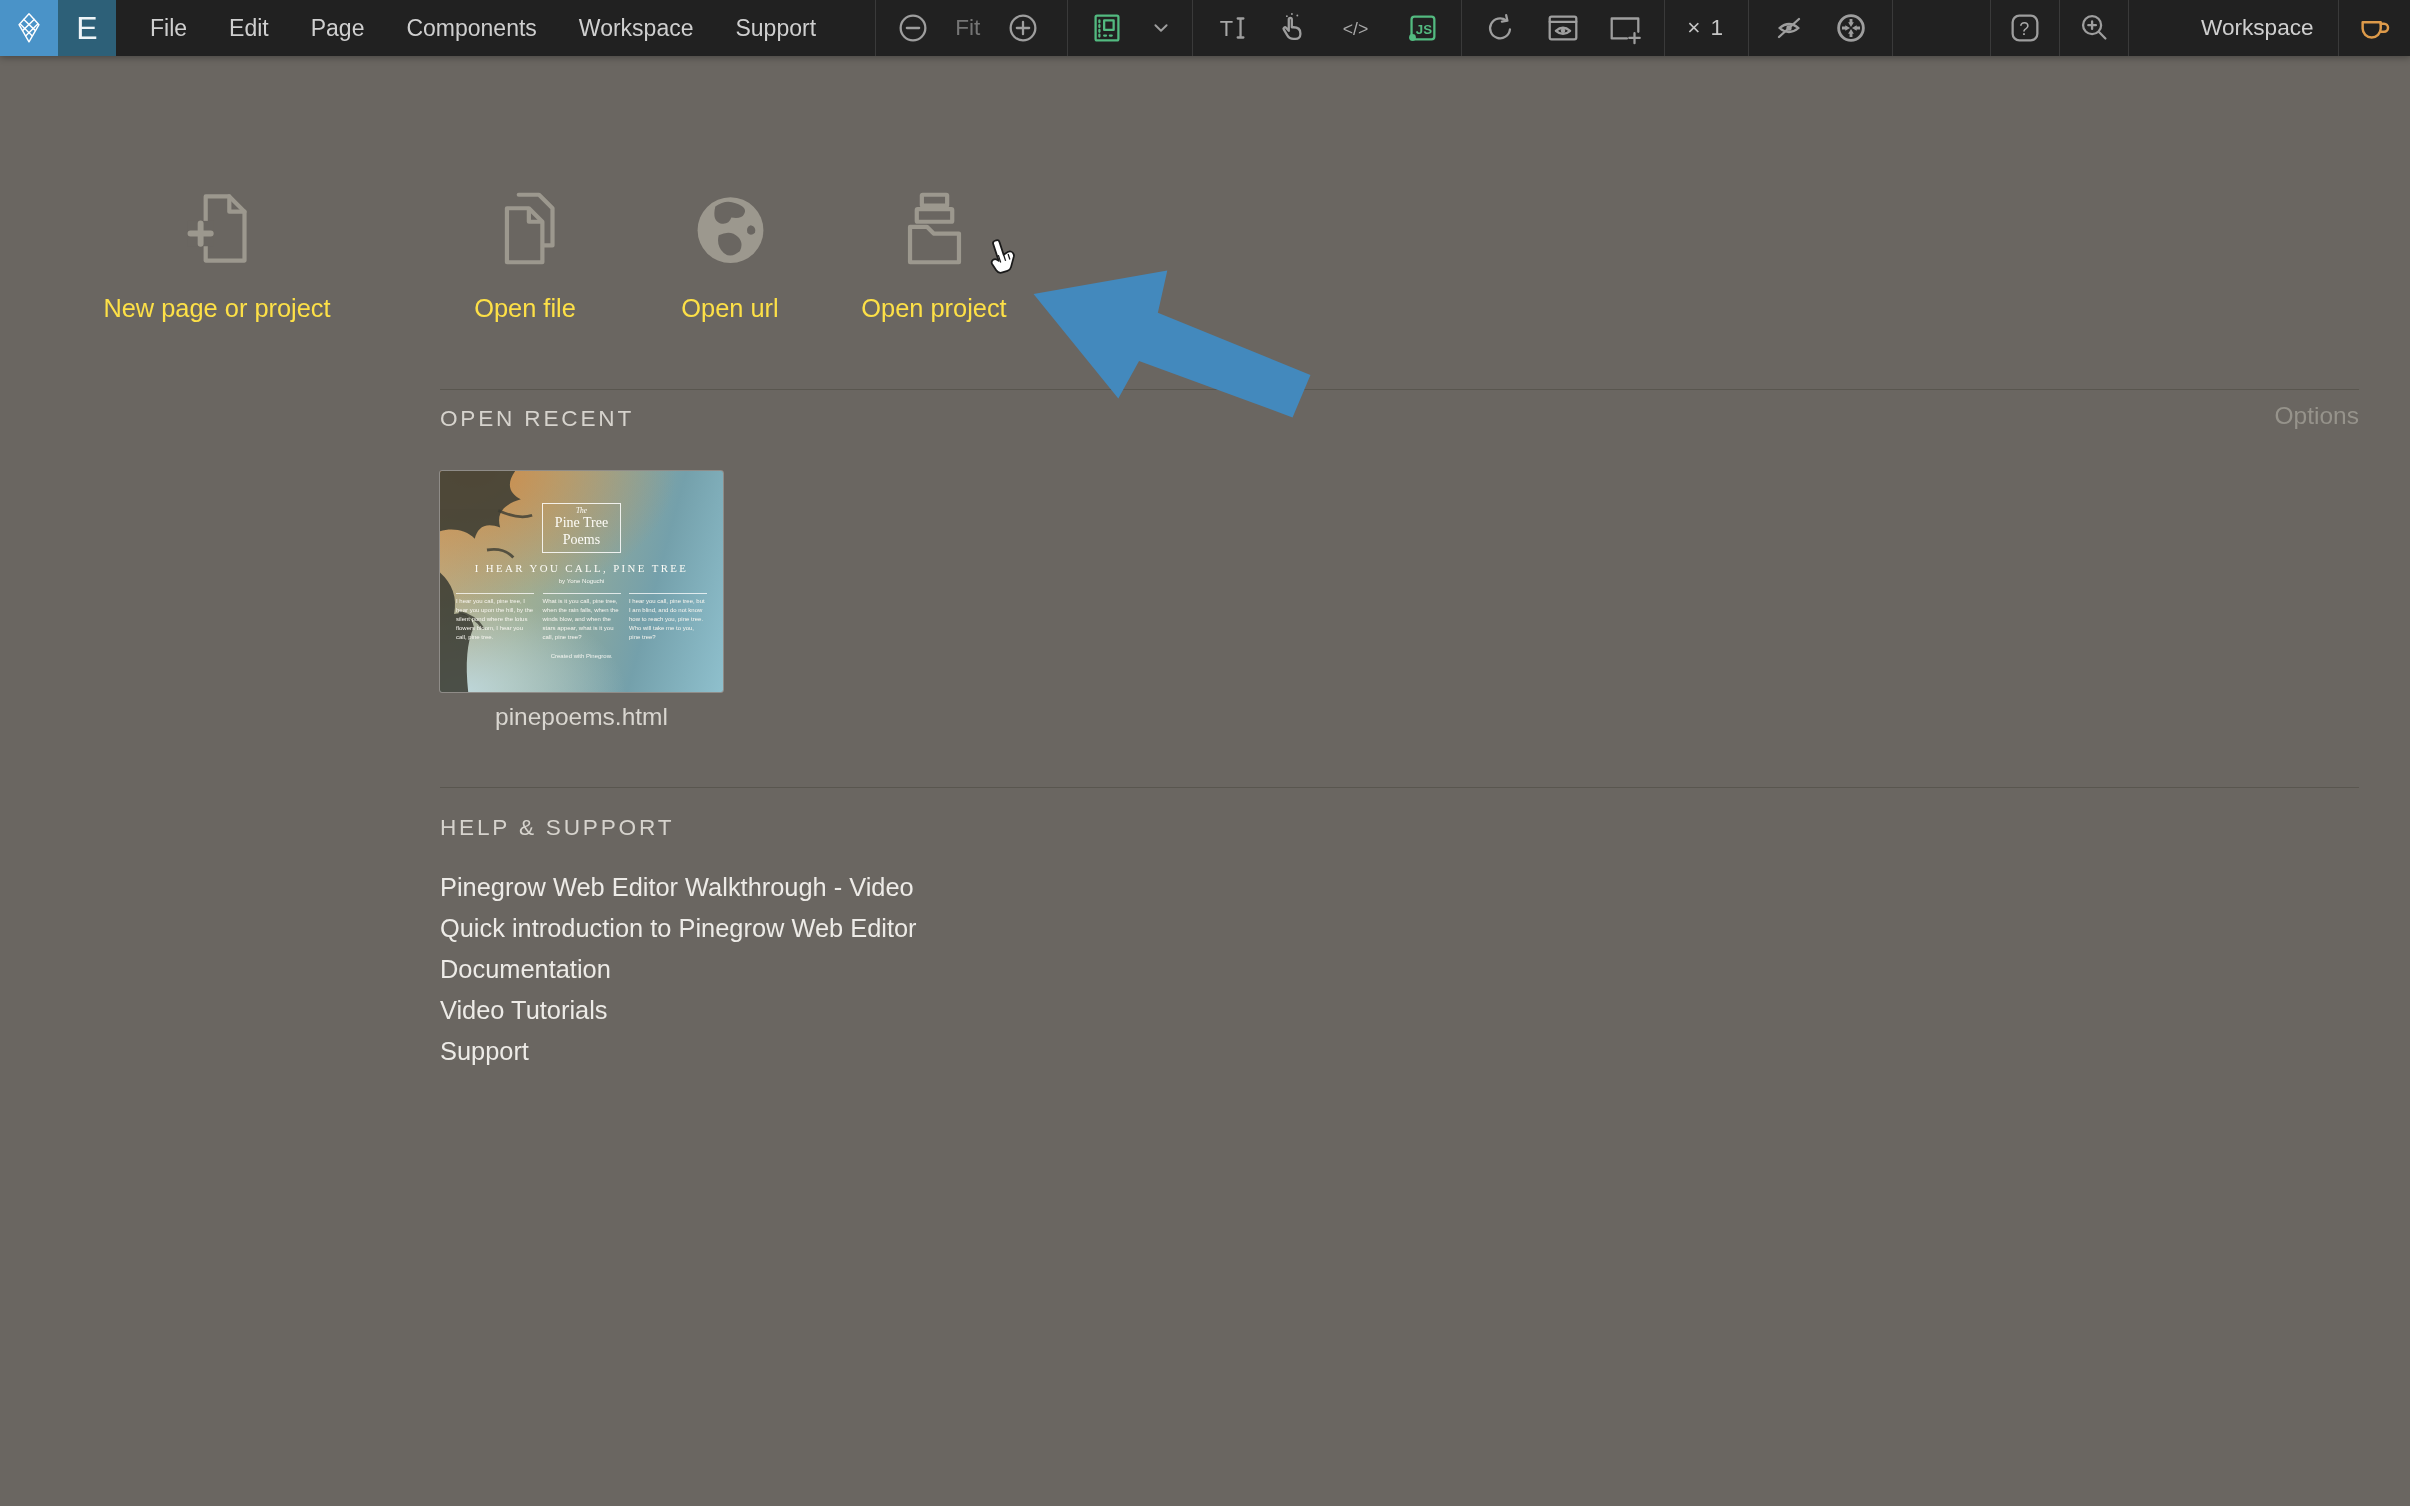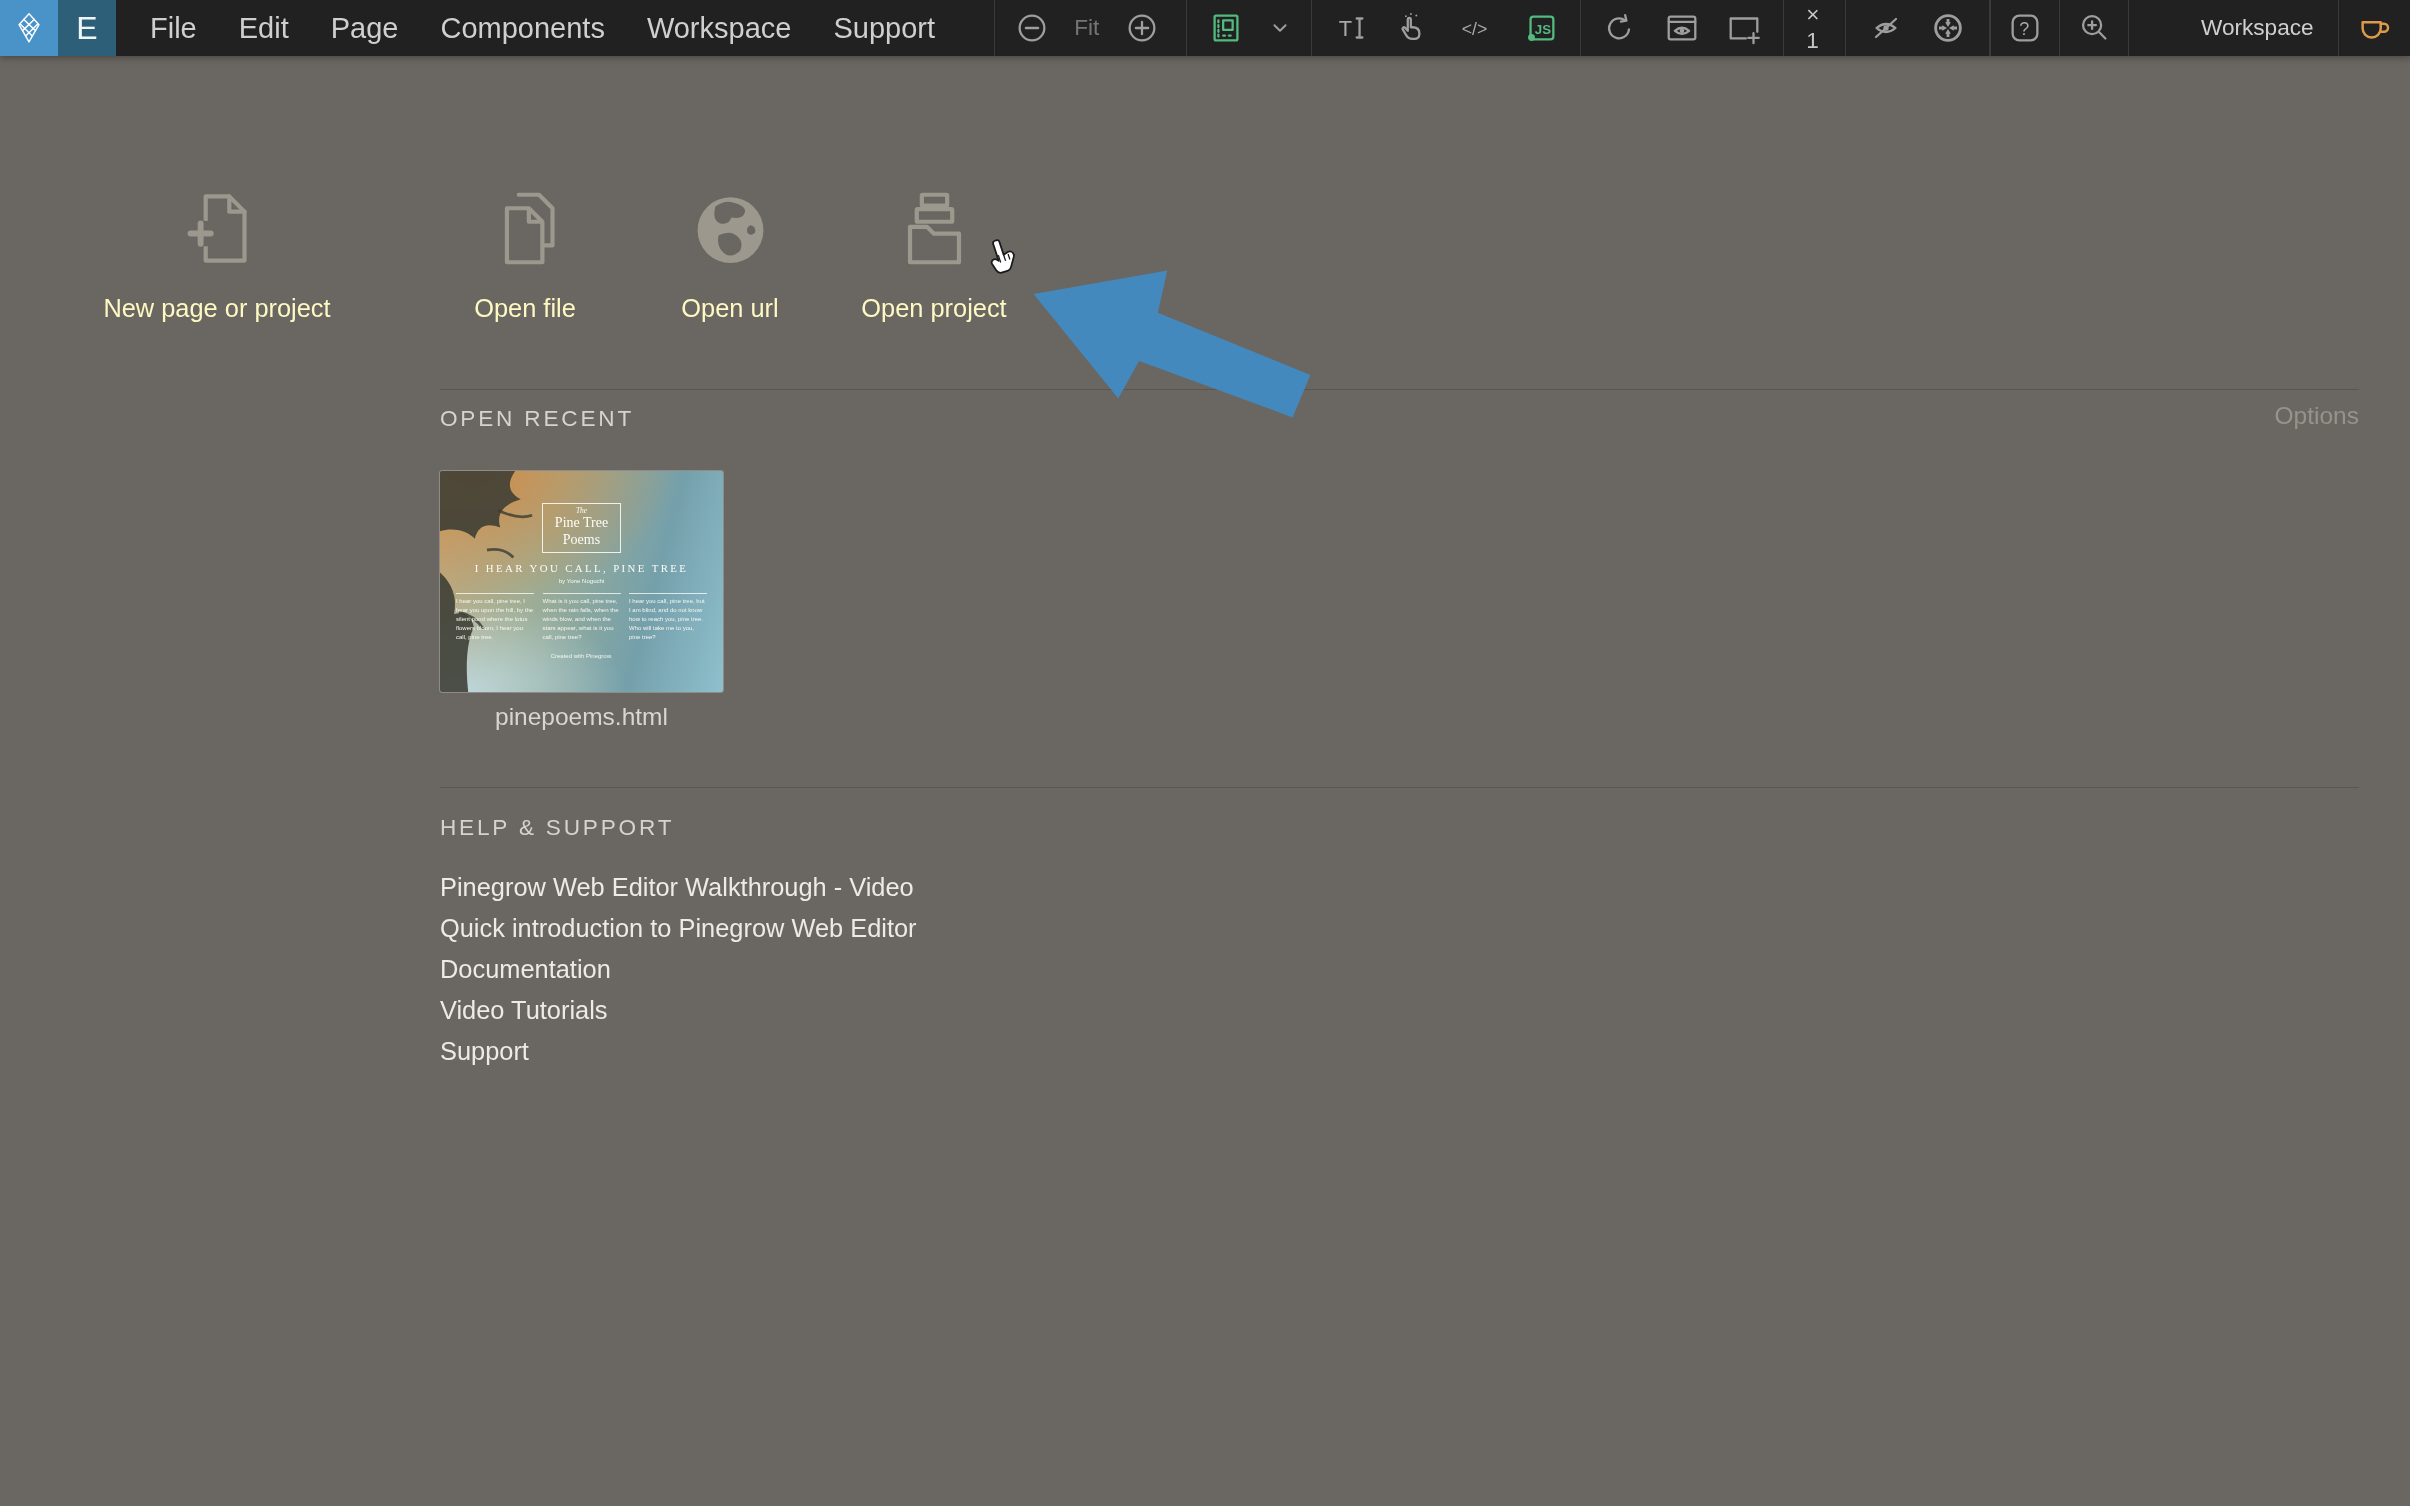--- a/index.html
+++ b/index.html
@@ -13,39 +13,39 @@
   
   .toolbar{
     position:absolute;left:0;top:0;width:2411px;height:56px;
     background:#212121;display:flex;align-items:center;
     box-shadow:0 1.9px 7.5px rgba(0,0,0,.35);z-index:10;
   }
   .tile{width:58px;height:56px;display:flex;align-items:center;justify-content:center;flex:none;}
   .tile.logo{background:#4a93c8;}
   .tile.editor{background:#2d6078;color:#eef4f7;font-size:32px;font-weight:400;}
   .menu{display:flex;align-items:center;height:56px;margin-left:13px;}
-  .menu-item{color:#cfcfcf;font-size:29px;padding:0 21px;height:40px;display:flex;align-items:center;cursor:default;}
+  .menu-item{color:#cfcfcf;font-size:23px;padding:0 21px;height:40px;display:flex;align-items:center;cursor:default;}
   .sep{width:0.9px;height:56px;background:#3a3a3a;flex:none;}
   .tb-group{display:flex;align-items:center;height:56px;flex:none;}
   .tb-btn{display:flex;align-items:center;justify-content:center;height:56px;padding:0 12.2px;flex:none;}
   .tb-btn svg{display:block;}
   .fit{color:#757575;font-size:22.6px;padding:0 11.3px;}
   .zoom-level{color:#c6c6c6;font-size:22.6px;padding:0 22.6px;letter-spacing:1.9px;}
   .workspace{color:#cfcfcf;font-size:22.6px;padding:0 24.5px;margin-left:48px;}
   .spacer{flex:1;}
   .ticon{stroke:#9e9e9e;fill:none;stroke-width:2.4;stroke-linecap:round;stroke-linejoin:round;}
   .ticon-green{stroke:#53ba80;}
   .tb-text{fill:#a8a8a8;font-family:"Liberation Sans",sans-serif;}
   
   .action{
     position:absolute;display:flex;flex-direction:column;align-items:center;
     top:186px;cursor:pointer;
   }
   .action .aicon{height:83px;display:flex;align-items:flex-end;justify-content:center;}
-  .action .alabel{margin-top:24.5px;font-size:25.4px;color:#fef9c3;}
+  .action .alabel{margin-top:24.5px;font-size:25.4px;color:#fde047;}
   .micon{stroke:#9c988e;fill:none;stroke-width:5;stroke-linejoin:round;stroke-linecap:round;}
   .heading{
     position:absolute;left:440px;font-size:22.6px;letter-spacing:2.8px;color:#d6d3cd;
   }
   .divider{position:absolute;left:440px;right:52px;height:0;border-top:0.9px solid #59564f;}
   .options{position:absolute;right:52px;top:402px;font-size:24.5px;color:#96938b;cursor:pointer;}
   
   .thumb-item{position:absolute;left:440px;top:471px;width:283px;cursor:pointer;}
   .thumb{
     width:283px;height:221px;position:relative;overflow:hidden;border-radius:1.9px;

